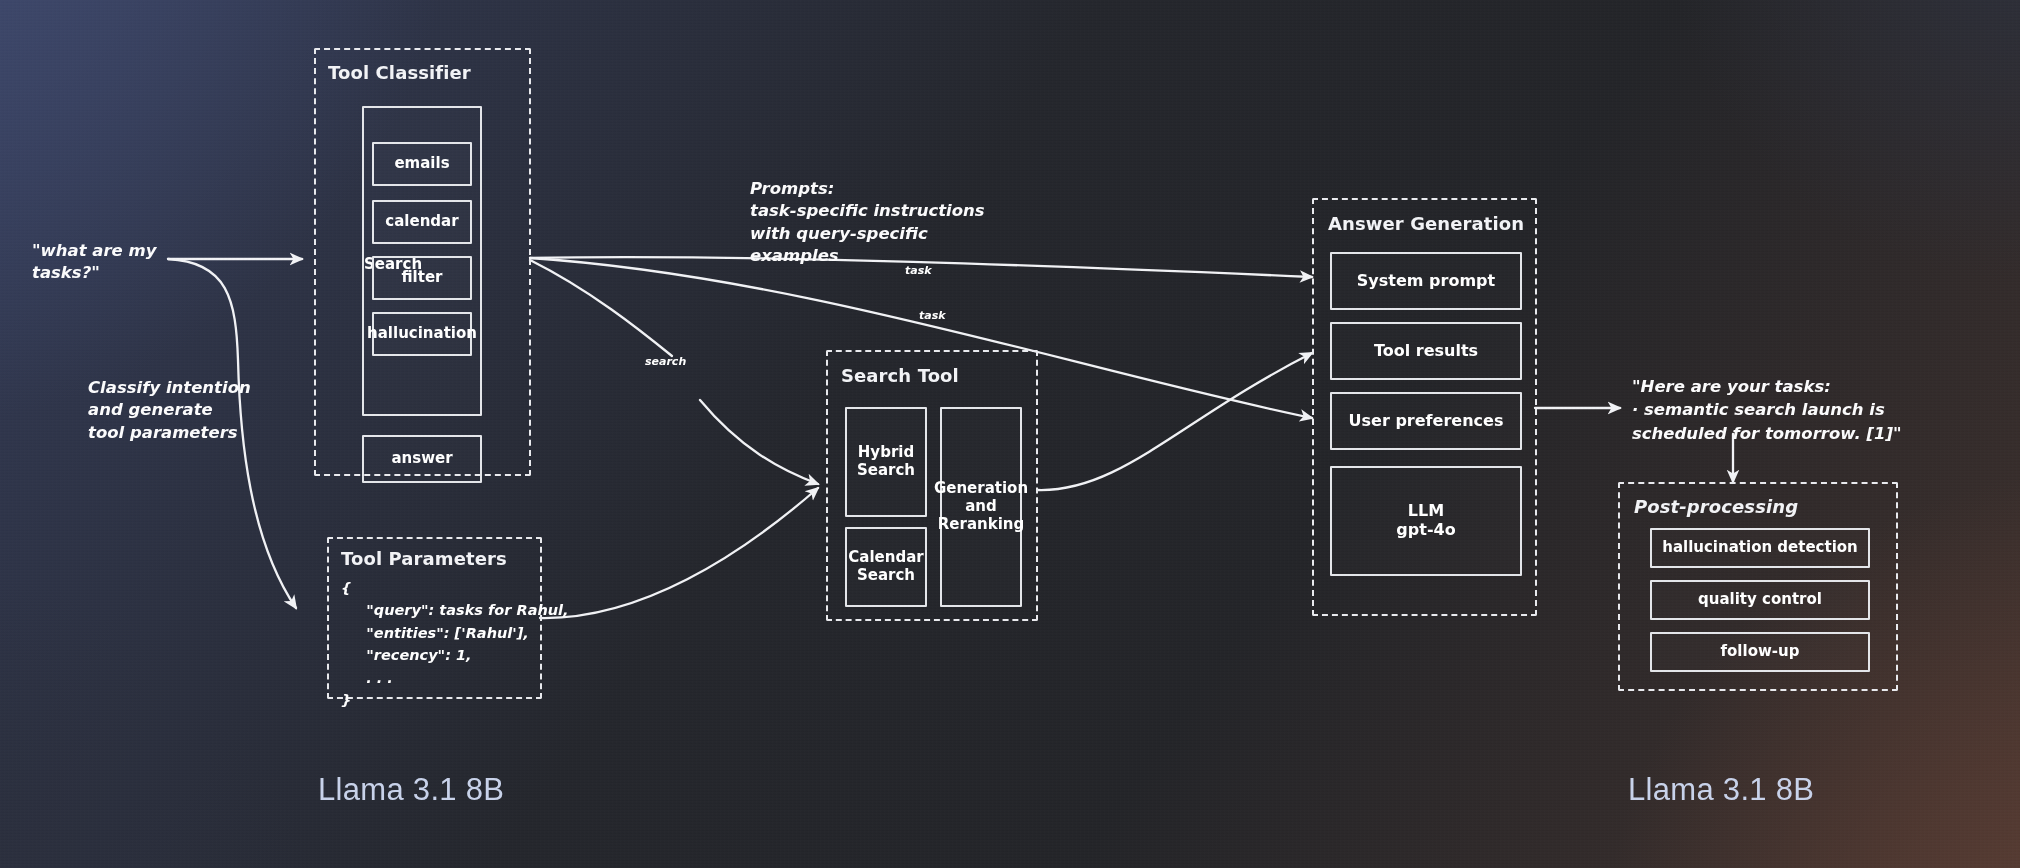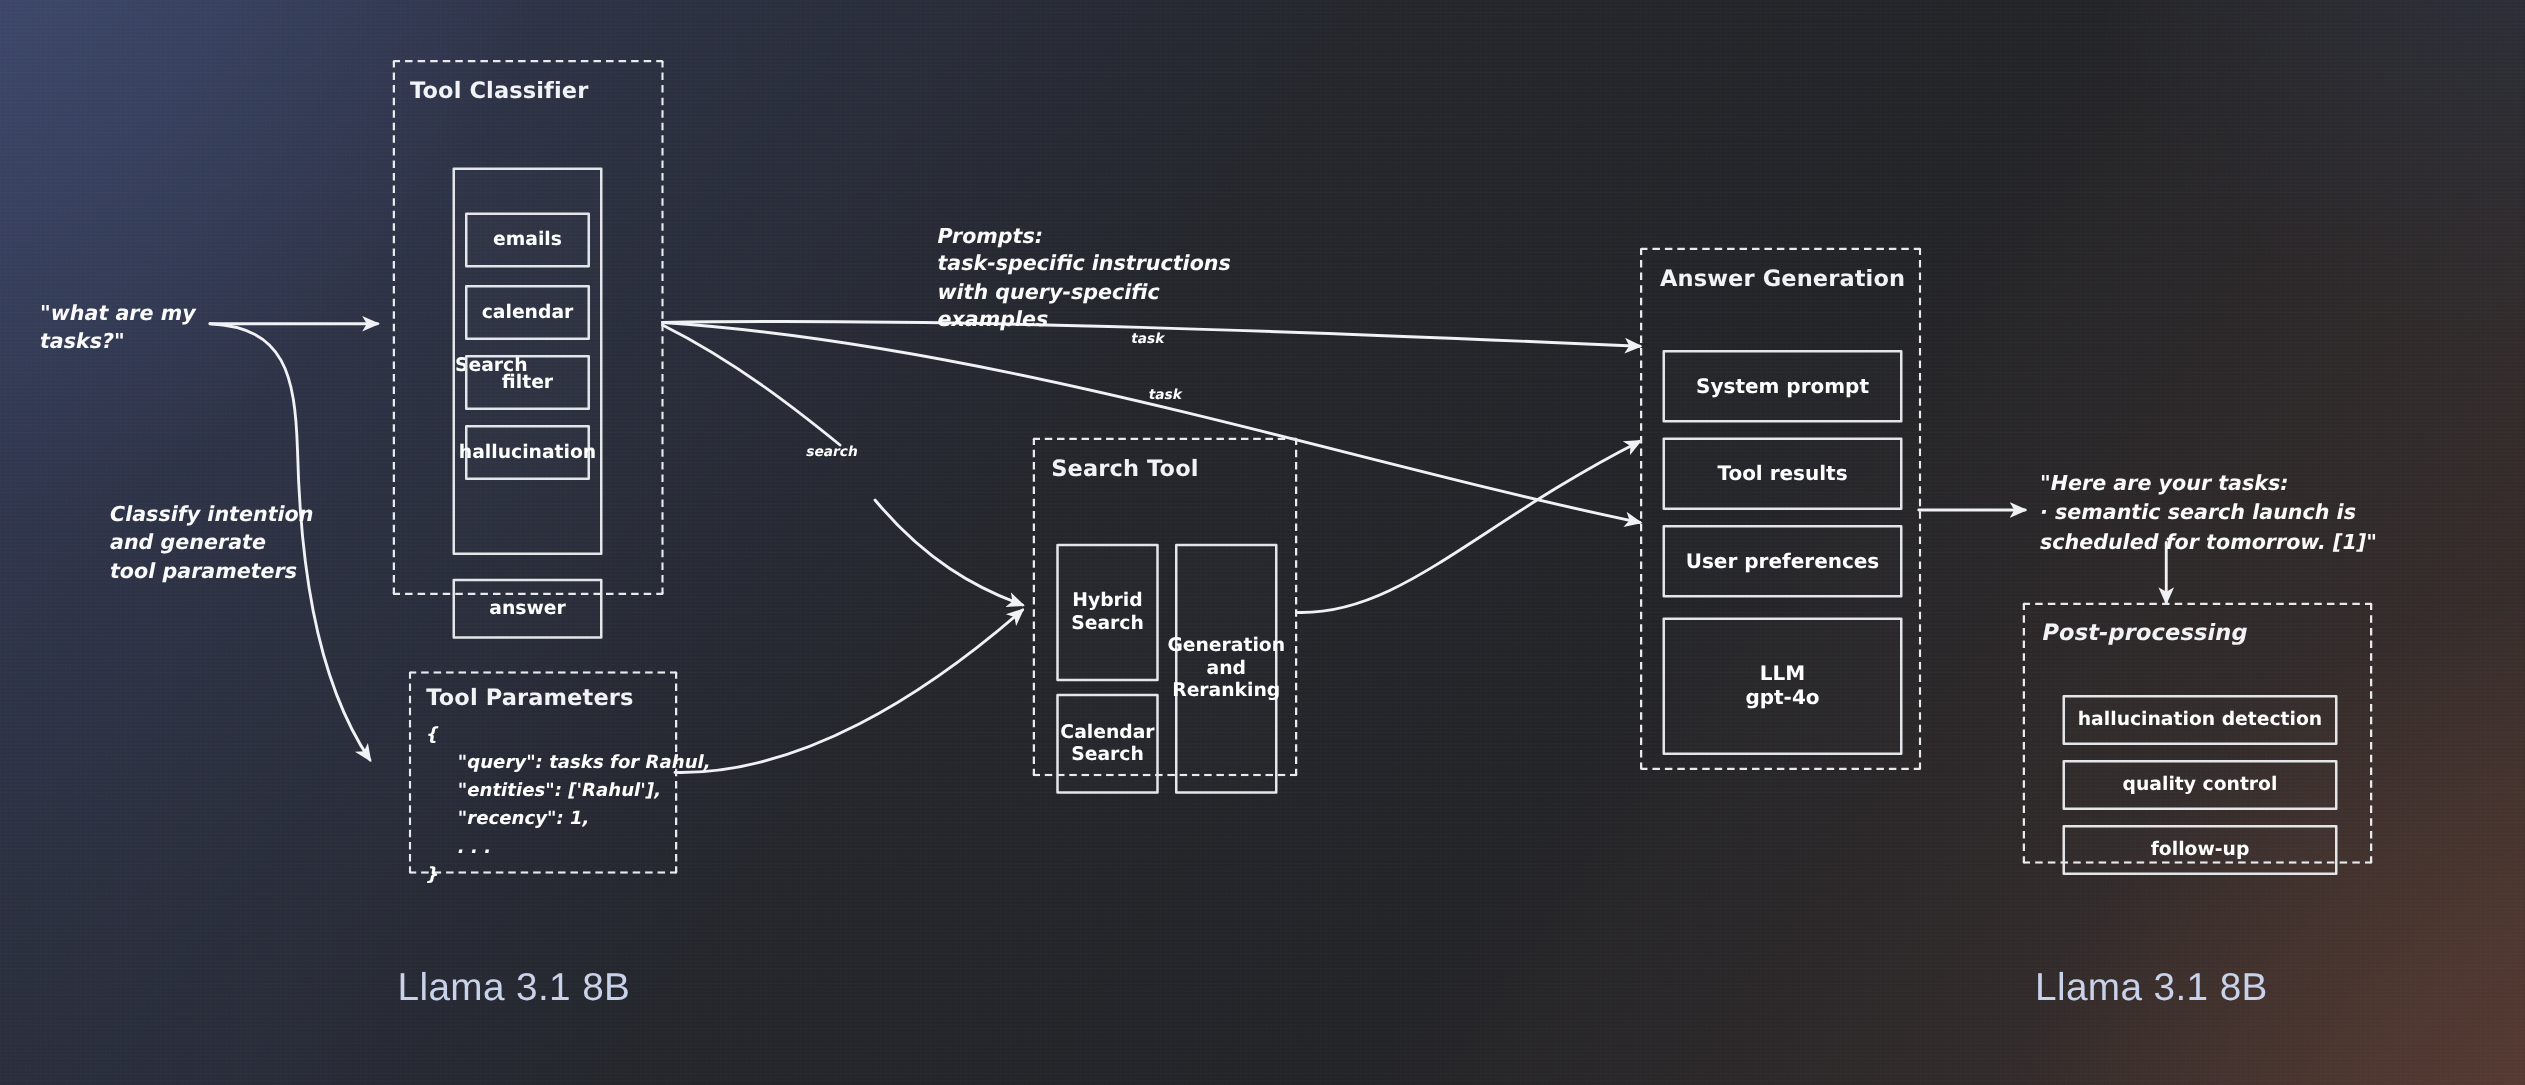--- a/index.html
+++ b/index.html
@@ -53,21 +53,20 @@
     background: rgba(255,255,255,0.012);
     color: #ffffff;
     font-weight: 700;
     font-size: 16px;
     display: flex;
     align-items: center;
     justify-content: center;
     text-align: center;
     line-height: 1.18;
     border-radius: 1px;
-    margin-top: 28px;
   }
   .box.small { font-size: 15px; }
   .box.title-top { align-items: flex-start; padding-top: 8px; }
 
   
   .note {
     position: absolute;
     color: #fbfbfc;
     font-style: italic;
     font-weight: 700;
@@ -135,21 +134,21 @@
 
       <path d="M 1535 408 L 1620 408" marker-end="url(#arrow)"></path>
 
       <path d="M 1733 434 L 1733 482" marker-end="url(#arrow)"></path>
     </g>
   </svg>
 
   <div class="note" style="left:32px; top:240px; width:190px;">"what are my
 tasks?"</div>
 
-  <div class="note" style="left:88px; top:377px; width:220px;margin-top:24px;">Classify intention
+  <div class="note" style="left:88px; top:377px; width:220px;">Classify intention
 and generate
 tool parameters</div>
 
   <div class="group" style="left:314px; top:48px; width:217px; height:428px;">
     <div class="group-title" style="left:12px; top:12px;">Tool Classifier</div>
 
     <div class="box title-top" style="left:46px; top:56px; width:120px; height:310px; flex-direction:column;">
       <span style="font-size:15px; font-weight:700;">Search</span>
     </div>
     <div class="box small" style="left:56px; top:92px; width:100px; height:44px;">emails</div>

